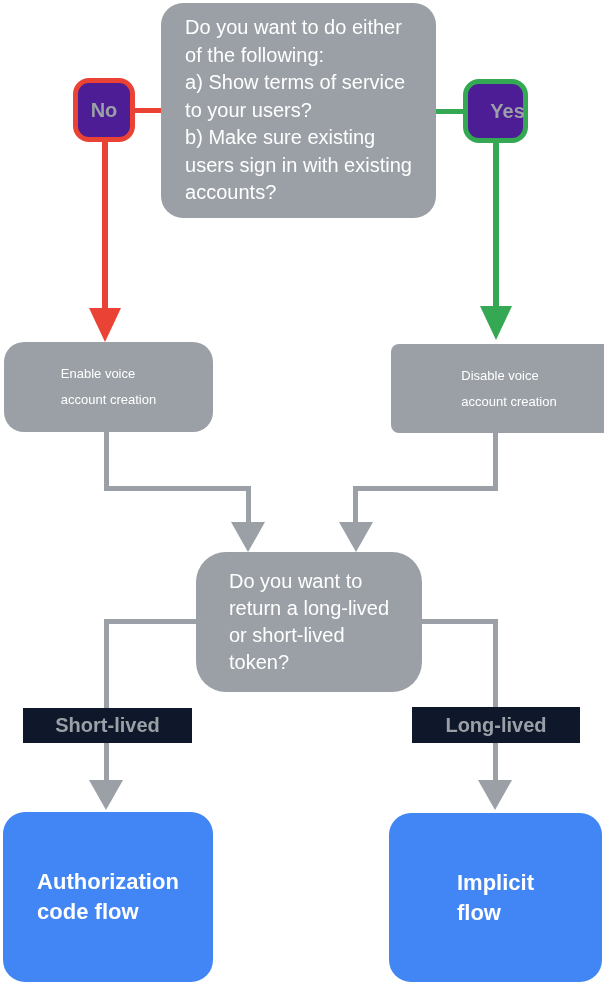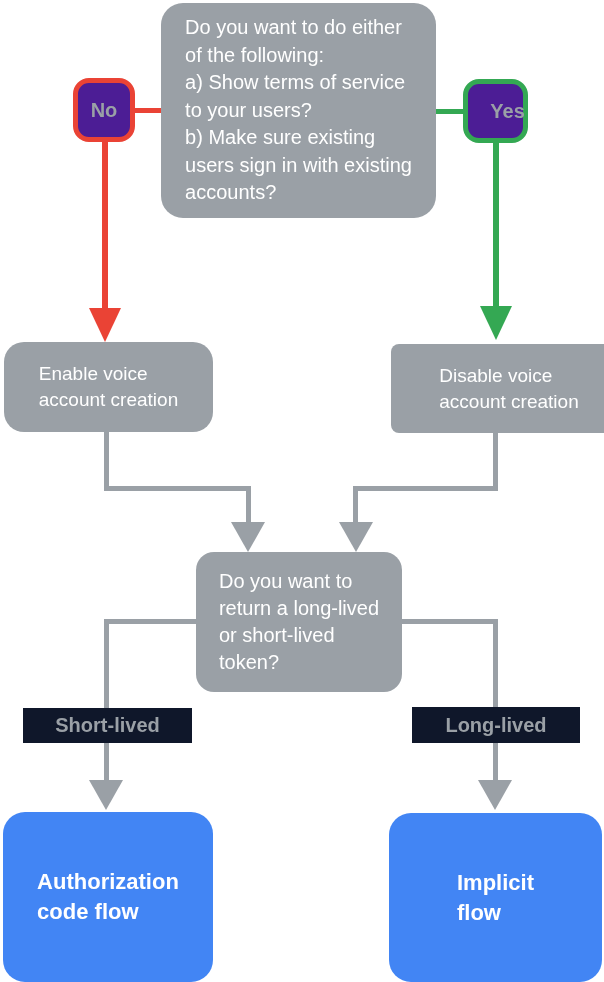--- a/index.html
+++ b/index.html
@@ -37,21 +37,21 @@
   .arrow.gray-a{border-left:17px solid transparent;border-right:17px solid transparent;border-top:30px solid var(--gray,#9AA0A6);}
   .arrow.red-a{border-left:16px solid transparent;border-right:16px solid transparent;border-top:34px solid var(--red,#EA4335);}
   .arrow.green-a{border-left:16px solid transparent;border-right:16px solid transparent;border-top:34px solid var(--green,#34A853);}
   .edge-label{
     position:absolute;display:flex;align-items:center;justify-content:center;
     background:#0f172a;color:var(--label_text,#9AA0A6);
     font-size:20px;font-weight:600;z-index:3;
   }
   .q-top{font-size:20px;line-height:27.5px;}
   .q-mid{font-size:20px;line-height:27px;}
-  .action{font-size:19px;line-height:26px;}
+  .action{font-size:13px;line-height:26px;}
 </style>
 </head>
 <body>
 
 <div class="canvas">
 
   <div class="line red-l" style="left:135px;top:108px;width:26px;height:5px;"></div>
   <div class="line red-l" style="left:102px;top:140px;width:6px;height:172px;"></div>
   <div class="arrow red-a" style="left:89px;top:308px;"></div>
 
@@ -98,21 +98,21 @@
   <div class="node node-gray action" style="left:4px;top:342px;width:209px;height:90px;border-radius:20px;">
     <span class="txt">Enable voice
 account creation</span>
   </div>
 
   <div class="node node-gray action" style="left:391px;top:344px;width:236px;height:89px;border-radius:8px;">
     <span class="txt">Disable voice
 account creation</span>
   </div>
 
-  <div class="node node-gray q-mid" style="left:196px;top:552px;width:206px;height:140px;border-radius:18px;">
+  <div class="node node-gray q-mid" style="left:196px;top:552px;width:226px;height:140px;border-radius:30px;">
     <span class="txt">Do you want to
 return a long-lived
 or short-lived
 token?</span>
   </div>
 
   <div class="edge-label" style="left:23px;top:708px;width:169px;height:35px;">
     <span class="txt">Short-lived</span>
   </div>
 

